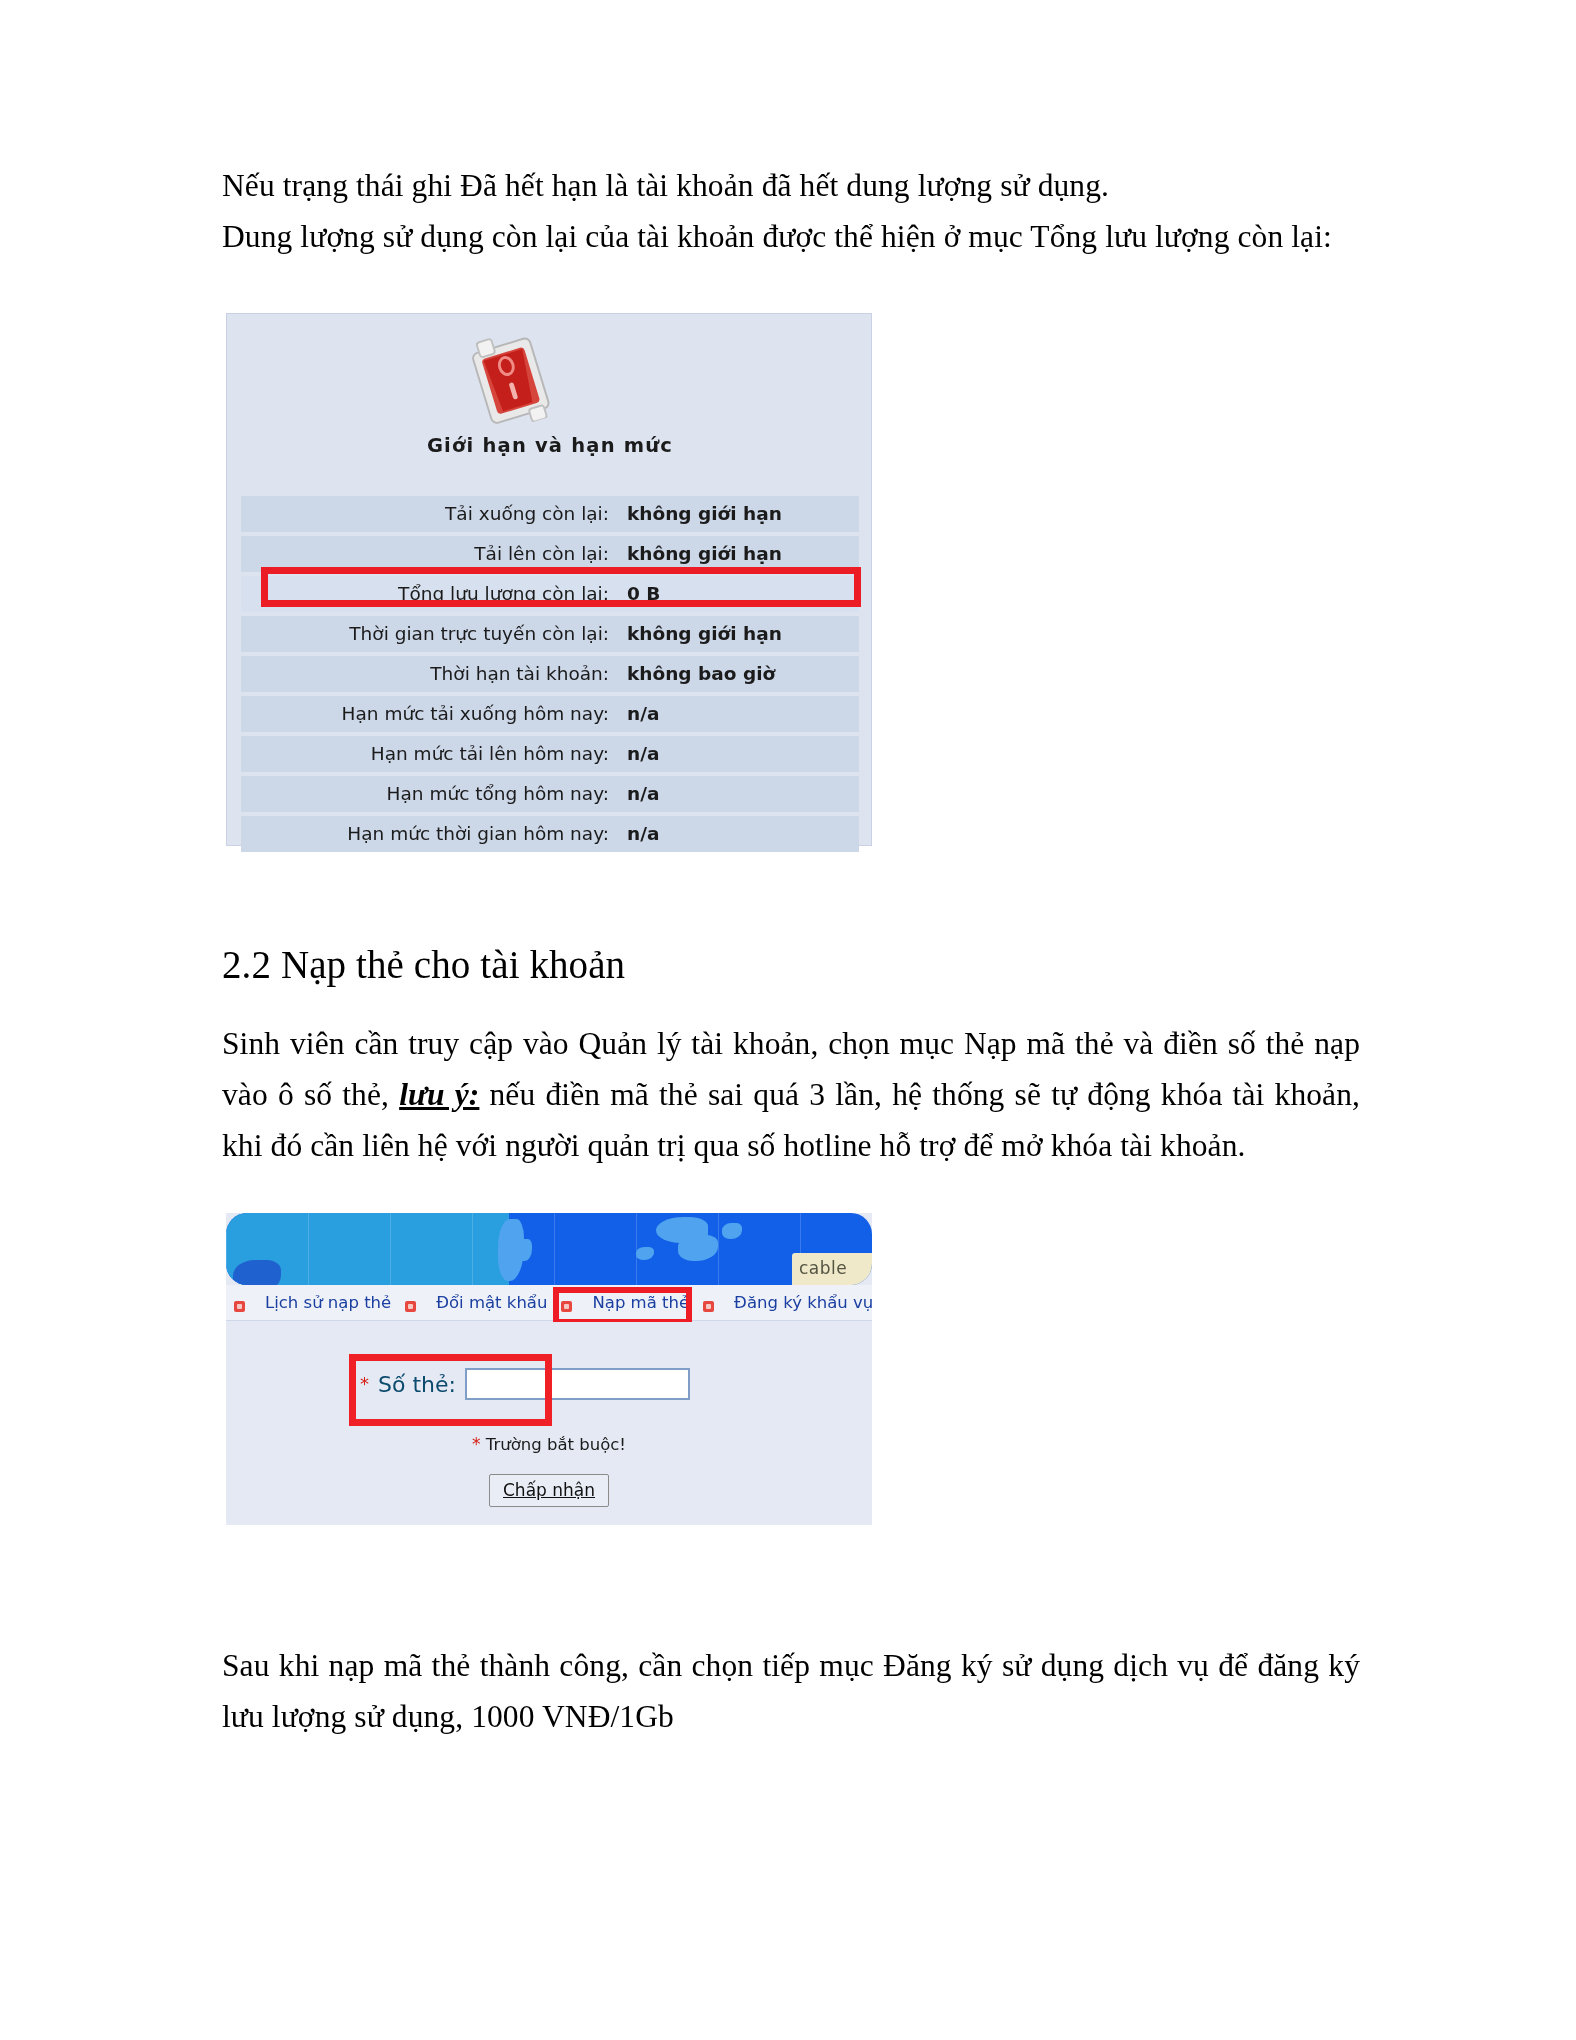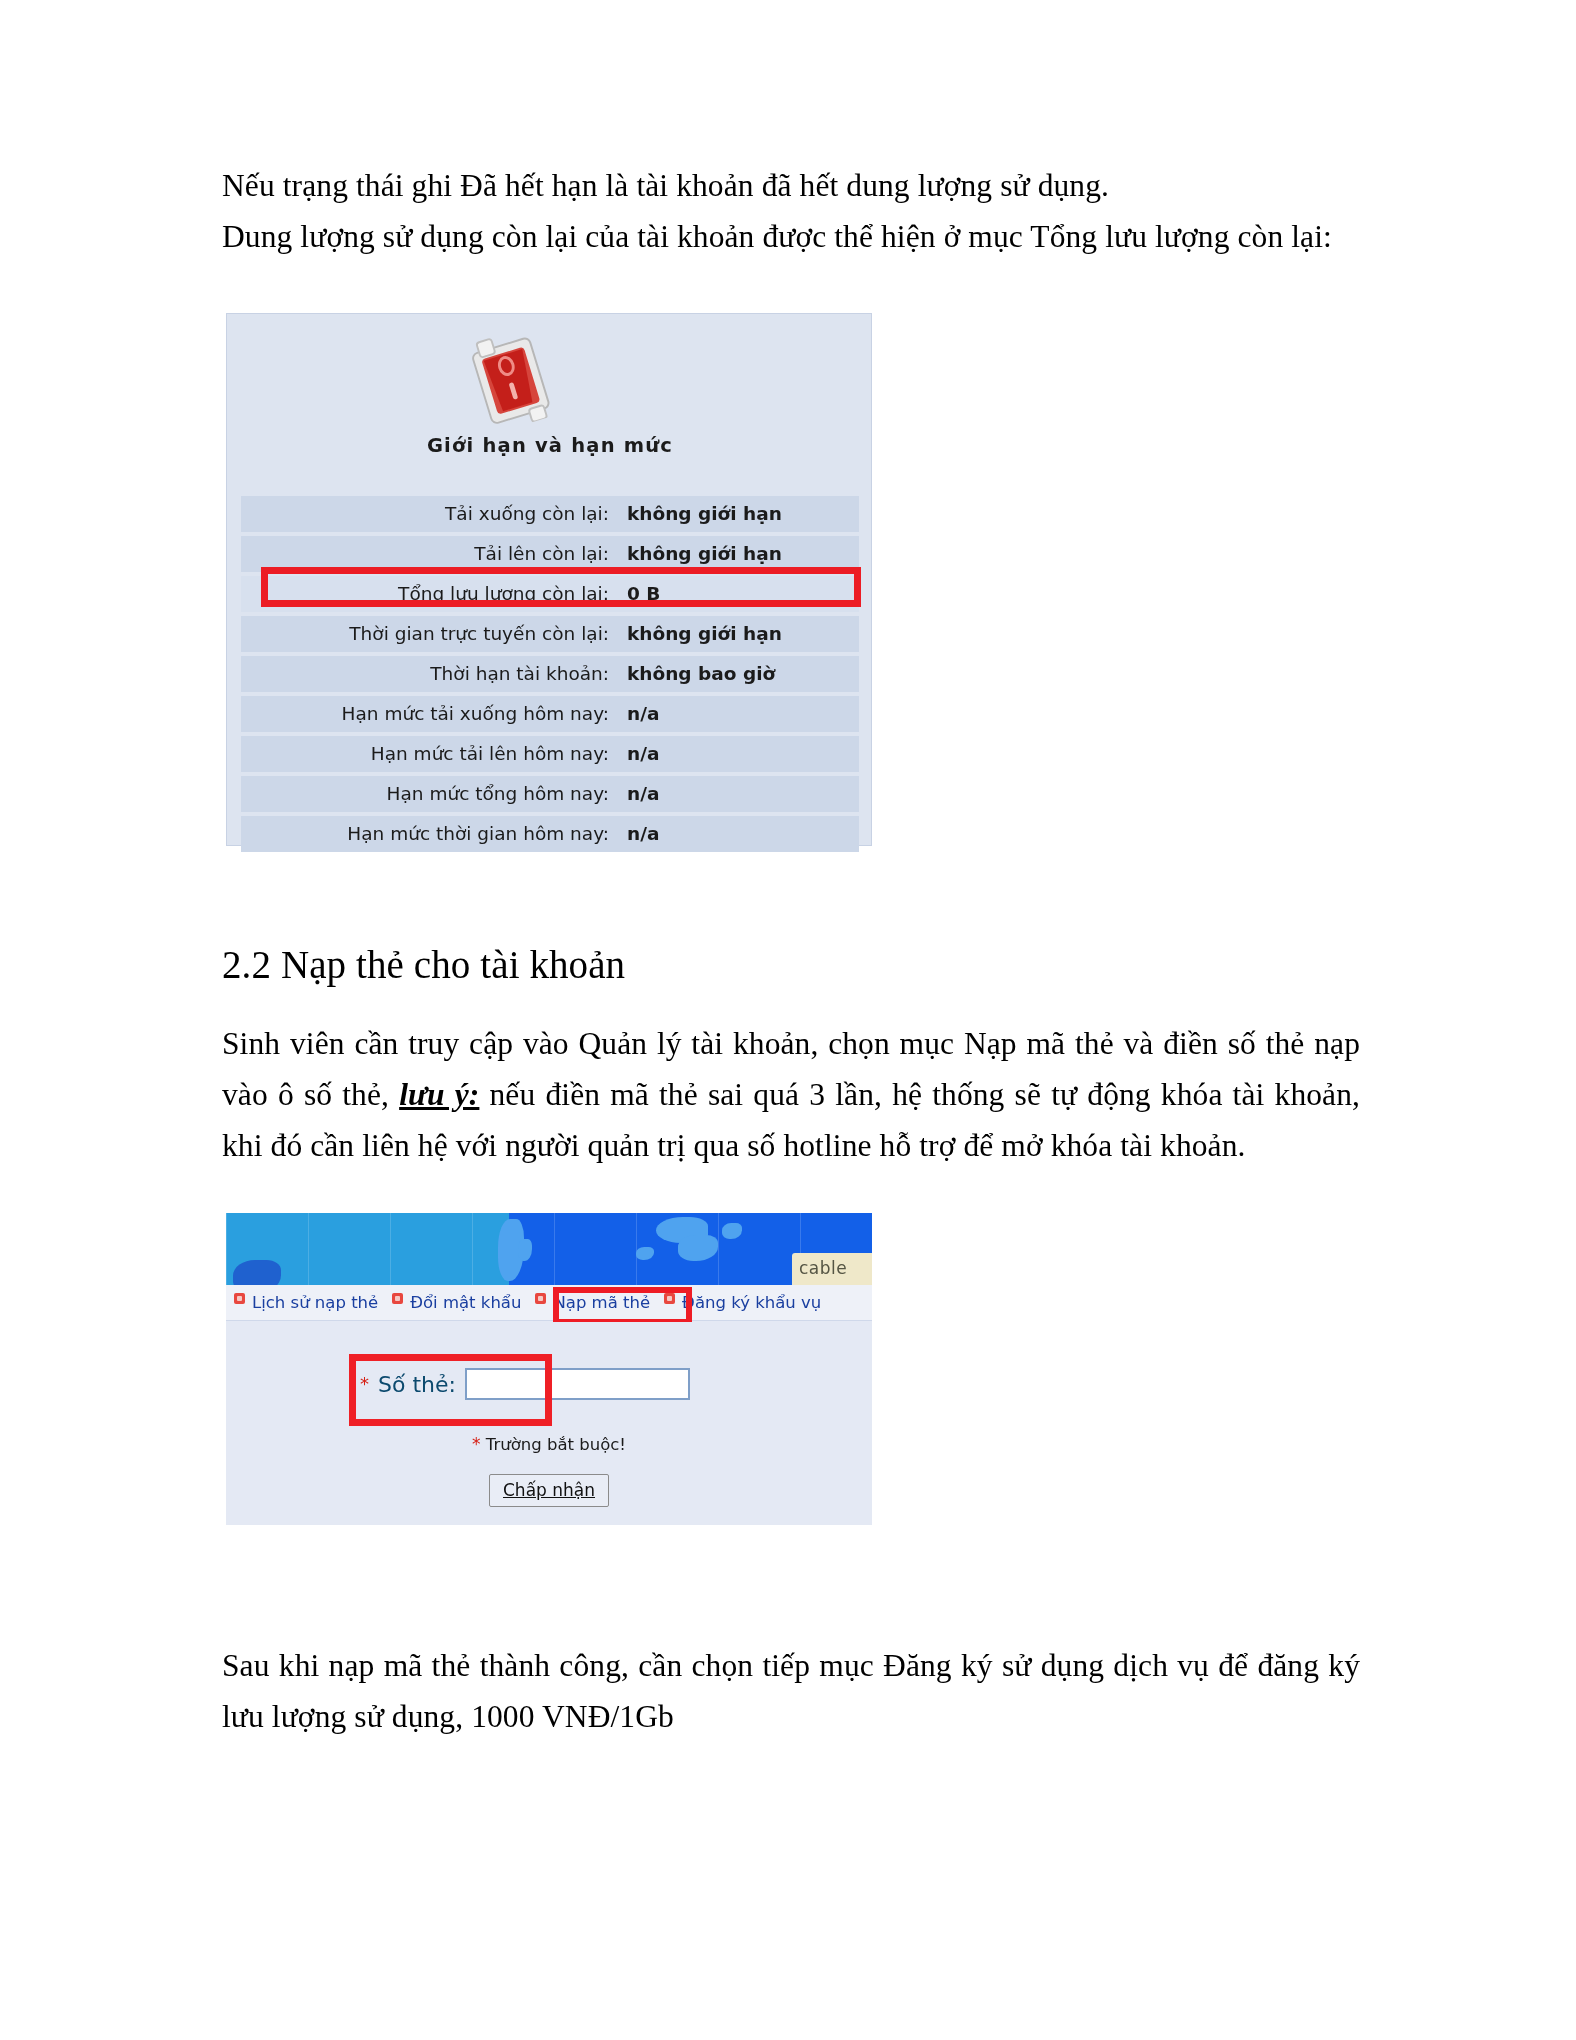--- a/index.html
+++ b/index.html
@@ -150,20 +150,21 @@
     overflow: hidden;
     font-family: "DejaVu Sans", sans-serif;
   }
   .fig2-banner {
     position: absolute;
     left: 0; top: 0;
     width: 646px;
     height: 72px;
     background: #1360e8;
     overflow: hidden;
+    border-radius: 21px;
   }
   .banner-left {
     position: absolute;
     left: 0; top: 0;
     width: 283px;
     height: 72px;
     background: #2a9fdf;
   }
   .banner-grid {
     position: absolute;
@@ -212,22 +213,22 @@
     height: 36px;
     background: #eef1f8;
     border-bottom: 1px solid #cfd8ea;
     display: flex;
     align-items: center;
     padding-left: 8px;
     box-sizing: border-box;
   }
   .nav-item {
     display: flex;
-    align-items: flex-start;
-    gap: 7px;
+    align-items: flex-end;
+    gap: 20px;
     margin-right: 14px;
     font-family: "DejaVu Sans", sans-serif;
     font-size: 16.5px;
     color: #1a3fa0;
     white-space: nowrap;
   }
   .nav-bullet {
     width: 11px;
     height: 11px;
     background: #e8473f;

